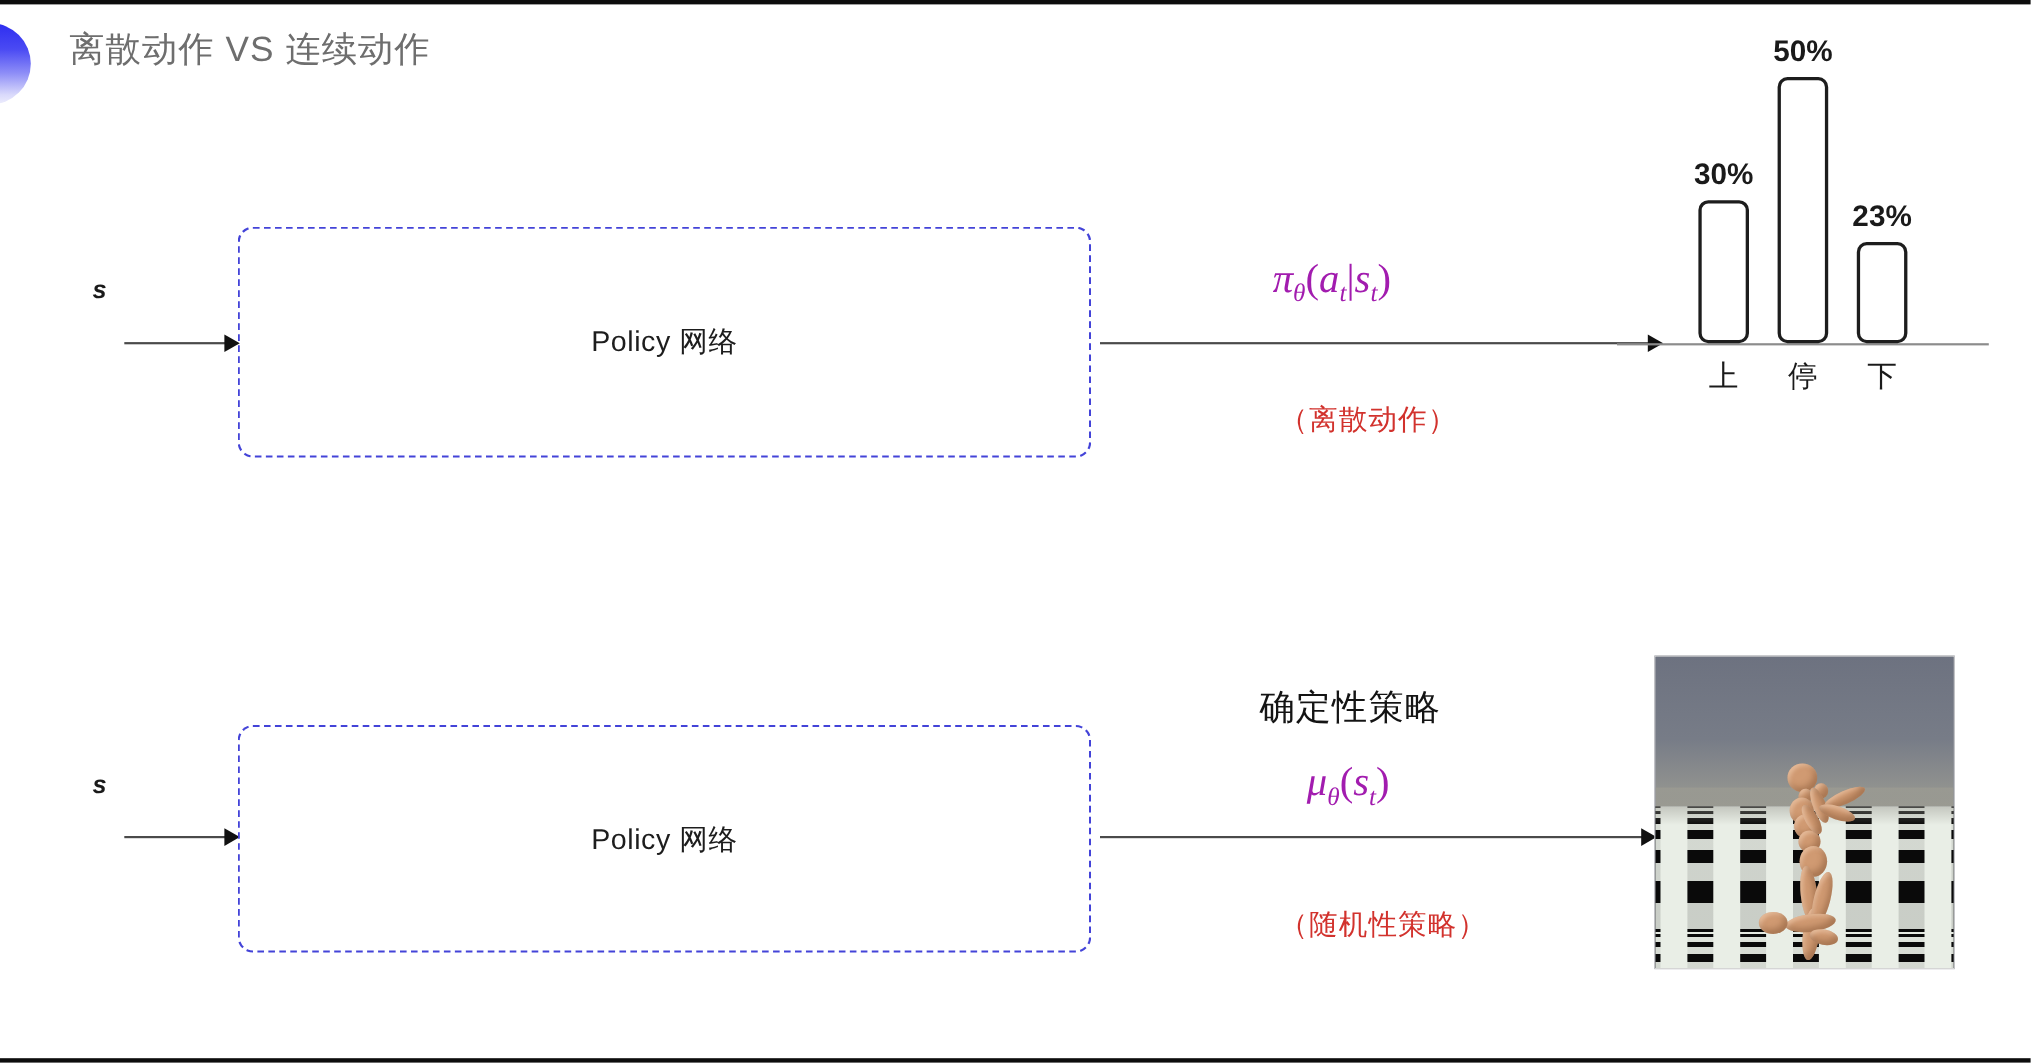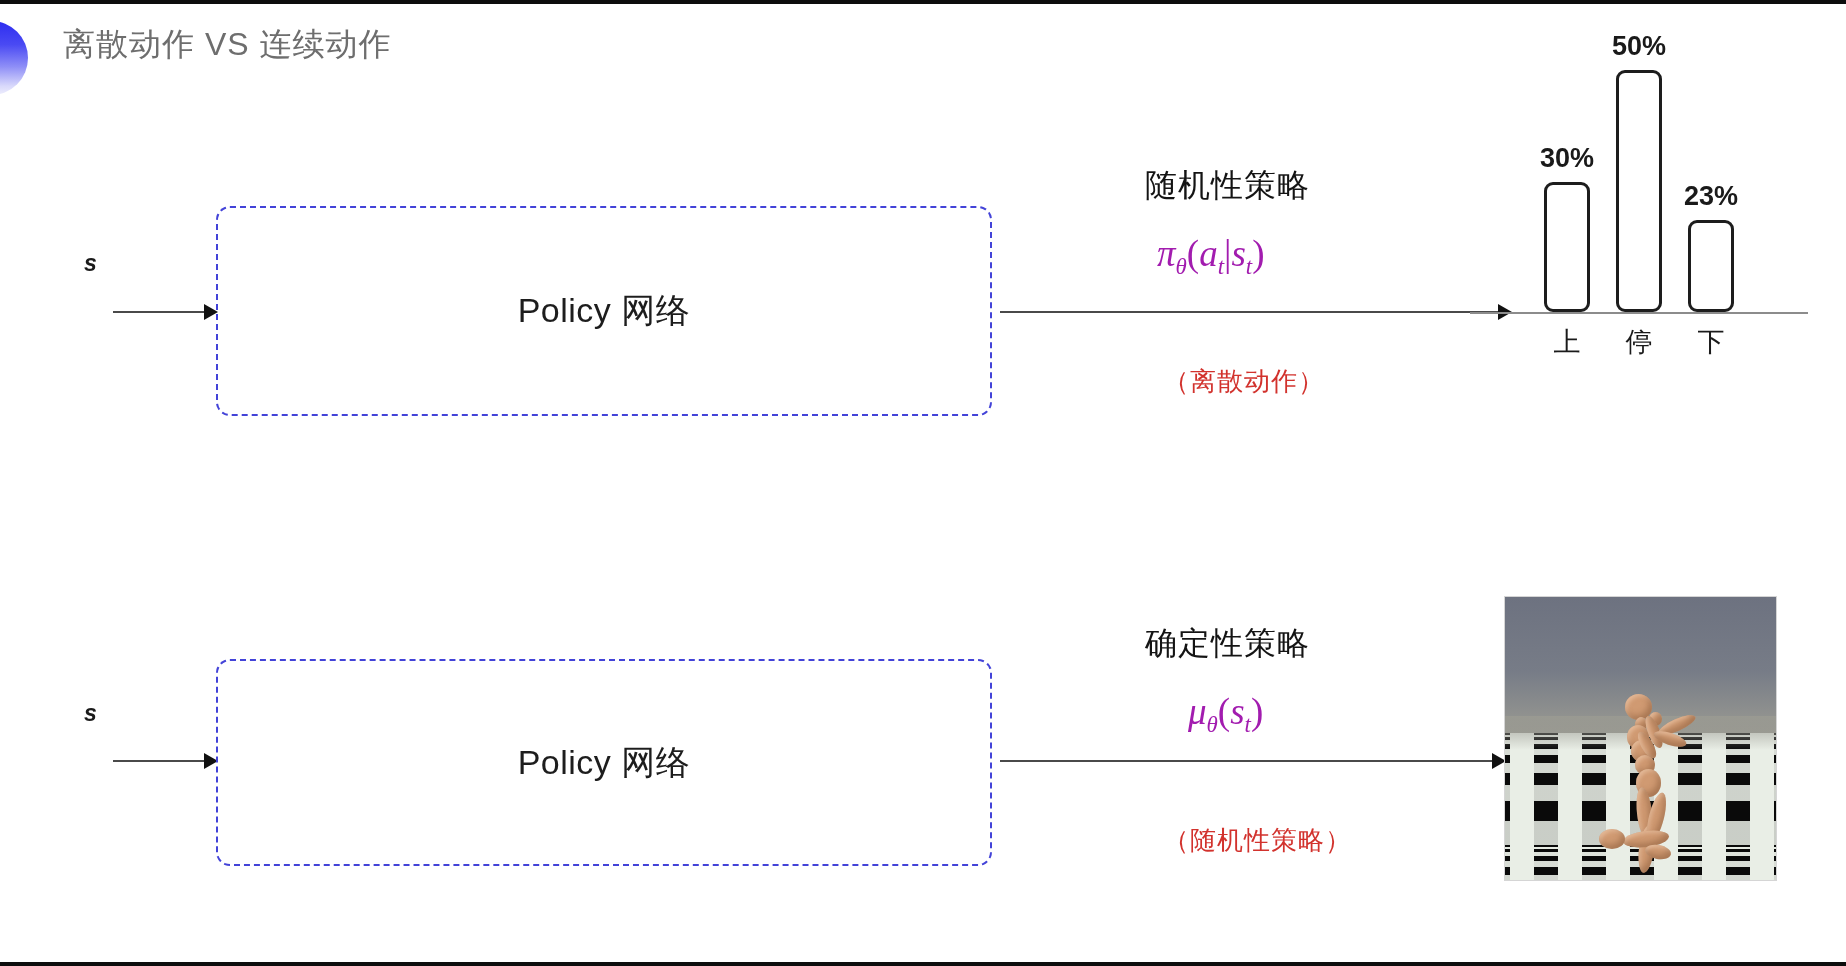--- a/index.html
+++ b/index.html
@@ -59,21 +59,21 @@
     border-radius: 14px;
     background: transparent;
   }
   .policy-box-label {
     position: absolute;
     left: 0;
     right: 0;
     top: 50%;
     transform: translateY(-50%);
     text-align: center;
-    font-size: 34px;
+    font-size: 26px;
     color: #1d1d1d;
     letter-spacing: 0.5px;
   }
 
   
   .arrow {
     position: absolute;
     height: 2px;
     background: #4a4a4a;
   }
@@ -253,21 +253,20 @@
 
   <div class="state-label" style="left:84px; top:250px;">s</div>
   <div class="arrow" style="left:113px; top:311px; width:103px;"></div>
 
   <div class="policy-box" style="left:216px; top:206px; width:772px; height:206px;">
     <div class="policy-box-label">Policy 网络</div>
   </div>
 
   <div class="arrow" style="left:1000px; top:311px; width:510px;"></div>
 
-  <div class="policy-kind" style="left:1145px; top:164px;">随机性策略</div>
 
   <div class="policy-formula" style="left:1157px; top:232px;">
     <span>π</span><span class="sub">θ</span><span class="up">(</span><span>a</span><span class="sub">t</span><span class="up">|</span><span>s</span><span class="sub">t</span><span class="up">)</span>
   </div>
 
   <div class="action-note" style="left:1163px; top:364px;">（离散动作）</div>
 
   <div id="bar-chart">
     <div class="chart-axis"></div>
 

